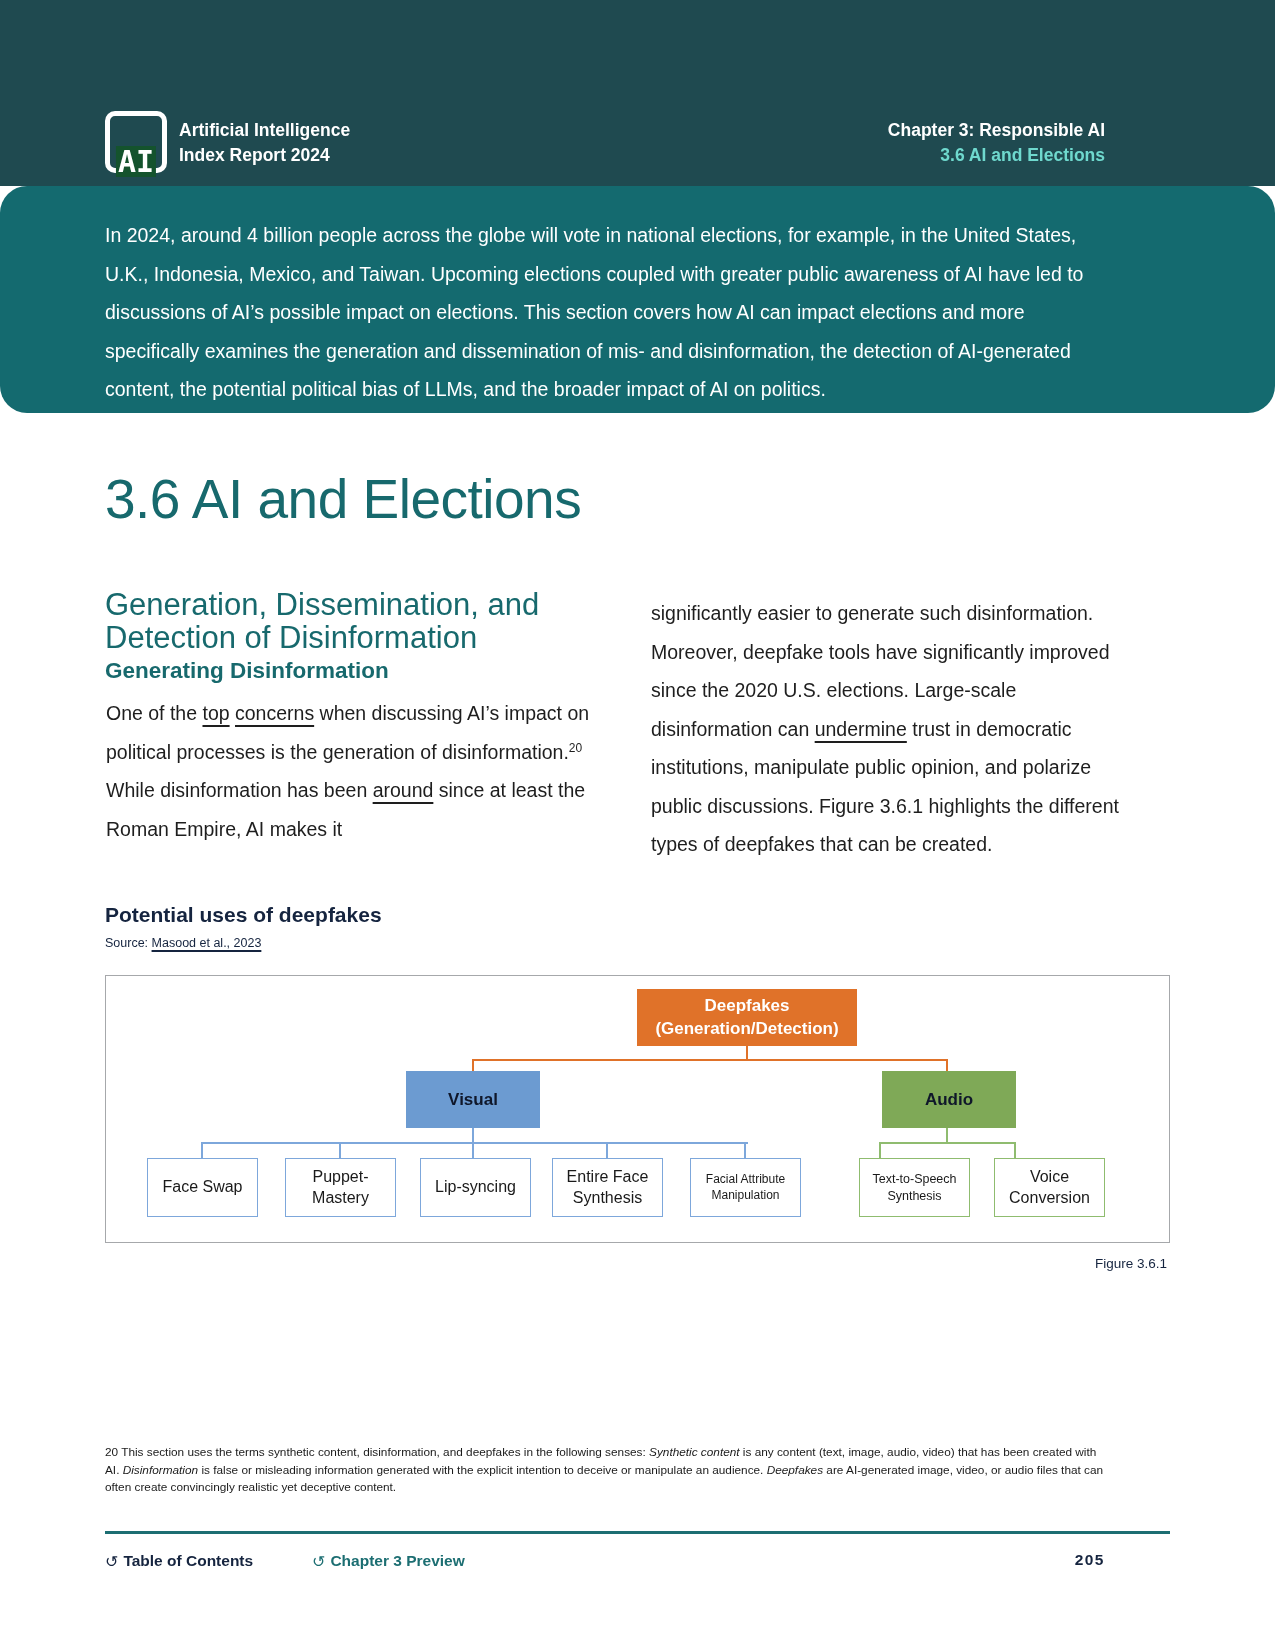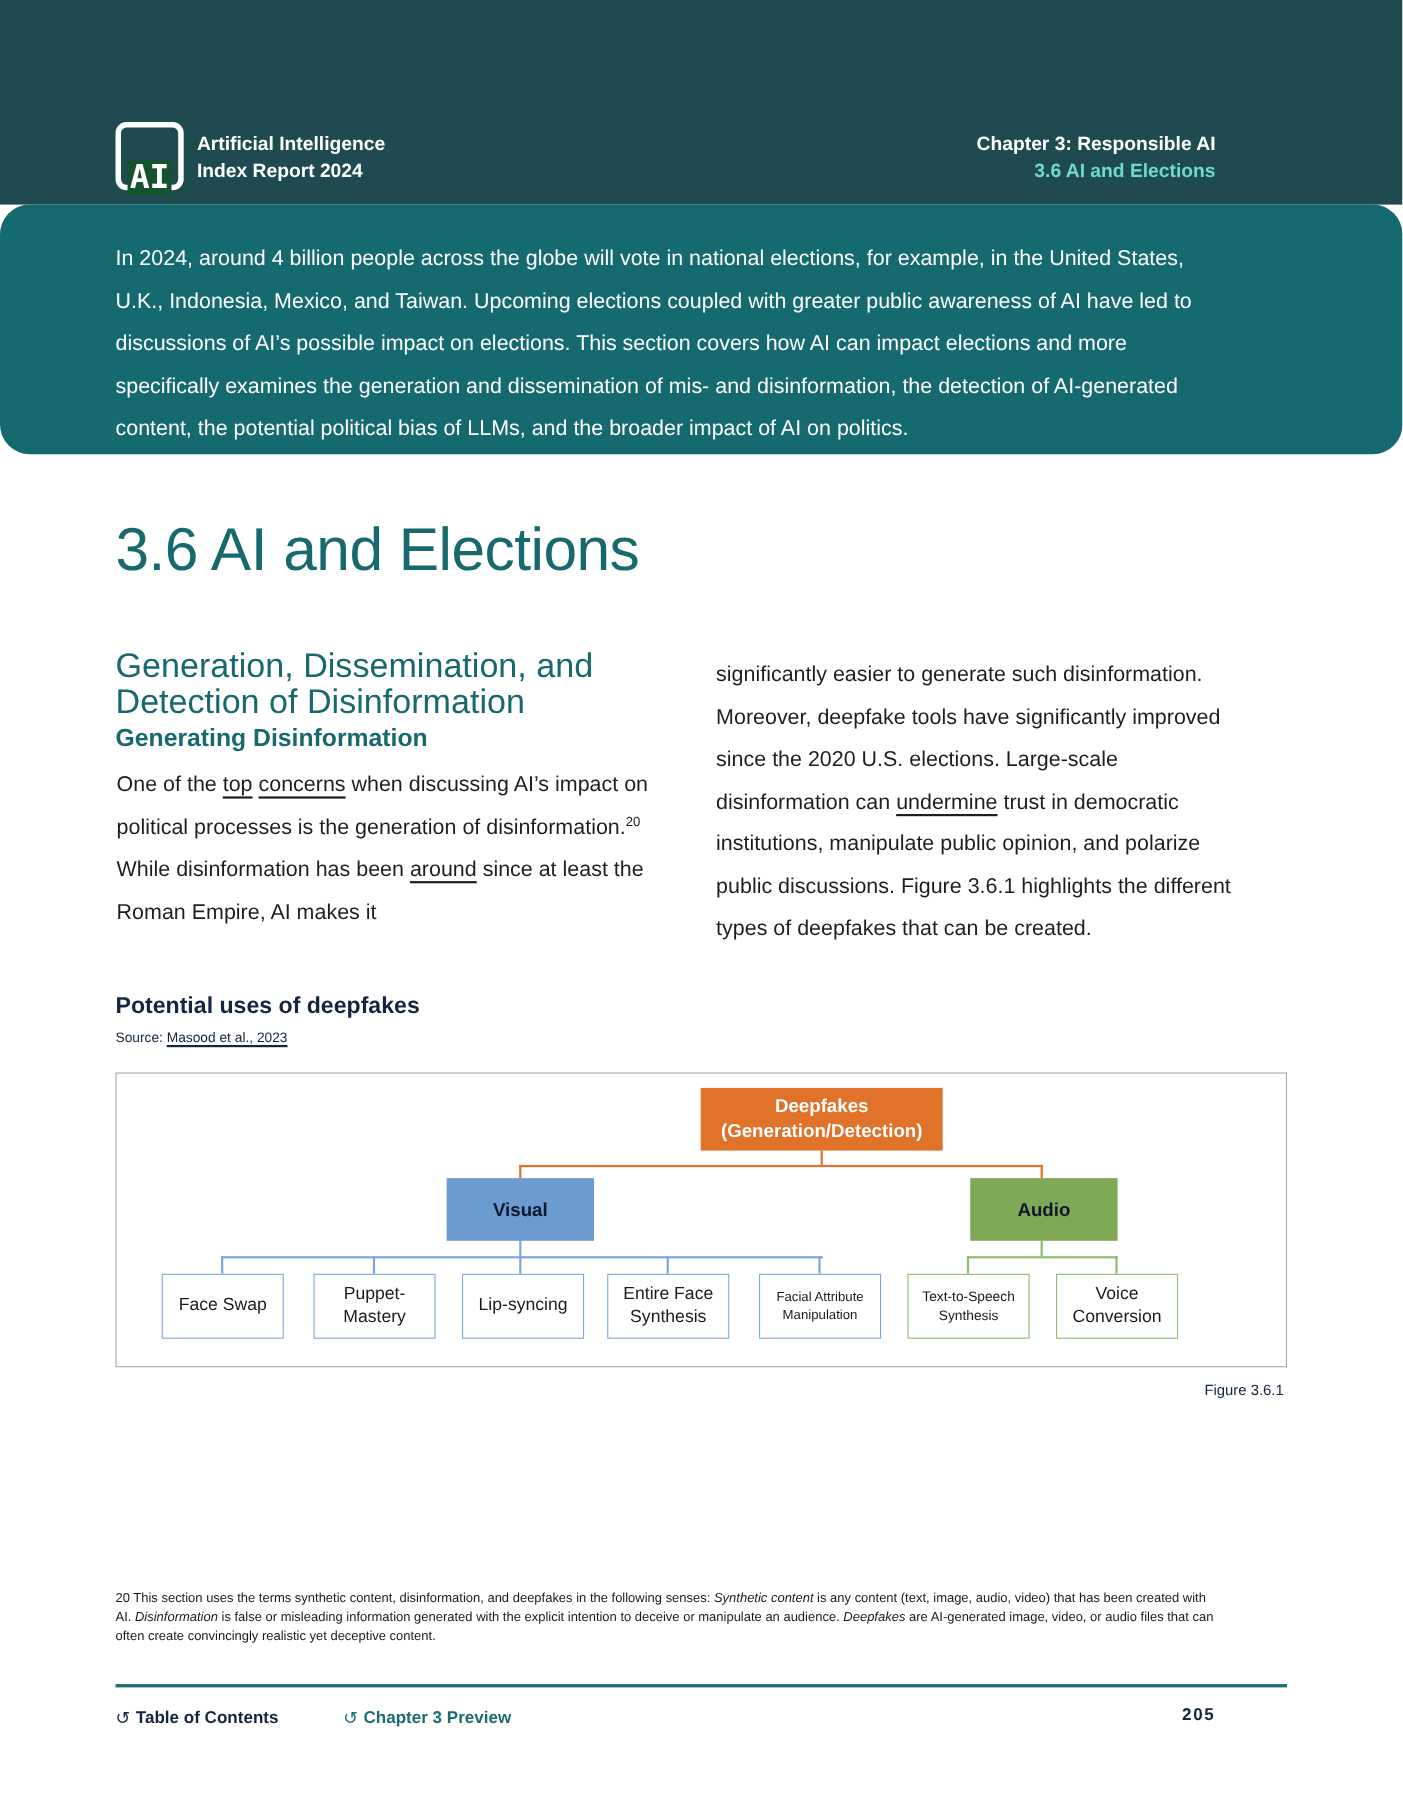--- a/index.html
+++ b/index.html
@@ -36,21 +36,21 @@
   .fig-title { position:absolute; left:105px; top:903px; font-size:21px; font-weight:700; color:#15243F; }
   .fig-source { position:absolute; left:105px; top:936px; font-size:12.5px; color:#15243F; }
   .fig-box { position:absolute; left:105px; top:975px; width:1065px; height:268px; border:1px solid #A6A8AB; background:#ffffff; }
   .node { position:absolute; display:flex; align-items:center; justify-content:center; text-align:center; }
   .node-root { left:531px; top:13px; width:220px; height:57px; background:#E07229; color:#ffffff; font-weight:700; font-size:17px; line-height:1.35; padding:0 16px; }
   .node-branch { width:134px; height:57px; top:95px; color:#0f172a; font-weight:700; font-size:17px; }
   .node-visual { left:300px; background:#6C9BD1; }
   .node-audio { left:776px; background:#7FA957; }
   .leaf { top:182px; width:111px; height:59px; background:#ffffff; color:#1A1A1A; font-size:16px; line-height:1.3; padding:2px 4px; }
   .leaf-v { border:1.5px solid #7DA7DB; }
-  .leaf-a { border:1.5px solid #8FBC6F; }
+  .leaf-a { border:1.5px solid #8FBC6F;margin-left:34px; }
   .leaf--sm { font-size:12px; }
   .leaf--sm2 { font-size:12.5px; }
   .cline { position:absolute; }
   .c-orange { background:#E07229; }
   .c-blue { background:#7DA7DB; }
   .c-green { background:#8FBC6F; }
   .fig-caption { position:absolute; right:108px; top:1256px; font-size:13.5px; color:#15243F; }
 
   
   .footnote { position:absolute; left:105px; top:1444px; width:1008px; font-size:11.8px; line-height:17.5px; color:#1A1A1A; }

